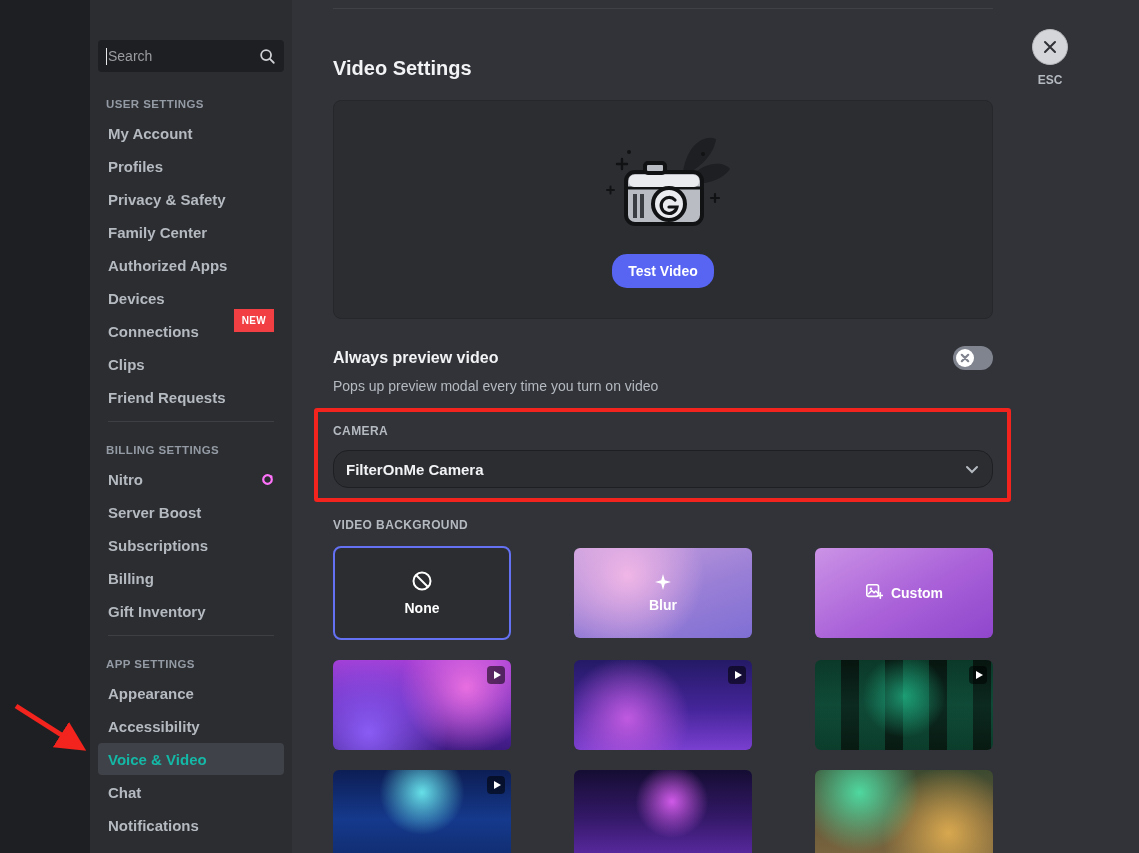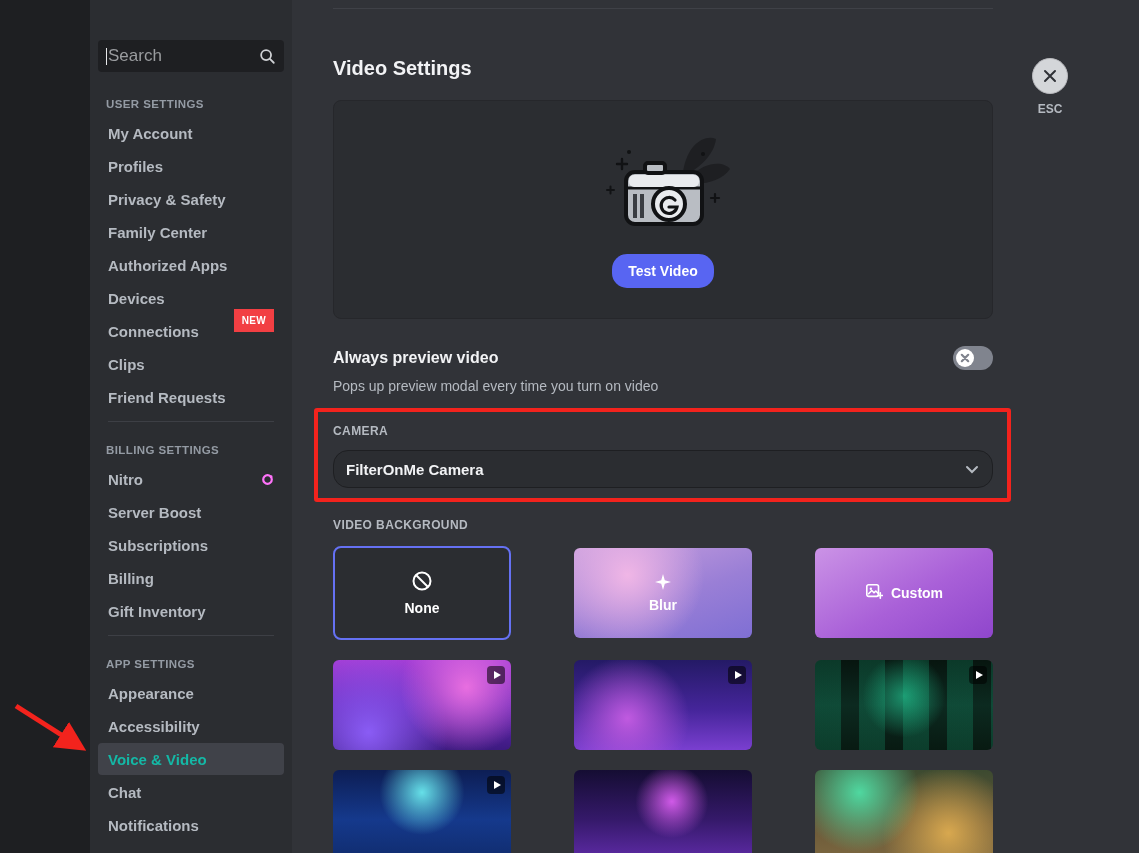--- a/index.html
+++ b/index.html
@@ -12,21 +12,21 @@
   
   .rail { width:90px; background:#1e1f22; flex-shrink:0; }
   .sidebar { width:202px; background:#2b2d31; flex-shrink:0; padding:40px 6px 10px 6px; overflow:hidden; }
   .search-box {
     margin:0 2px 12px 2px; height:32px; background:#1e1f22; border-radius:4px;
     display:flex; align-items:center; padding:0 8px;
   }
   .caret { width:1px; height:17px; background:#e8e9eb; margin-right:1px; flex-shrink:0; }
   .search-box input {
     flex:1; min-width:0; background:transparent; border:none; outline:none;
-    color:#dbdee1; font-size:17px; font-family:inherit;
+    color:#dbdee1; font-size:14px; font-family:inherit;
   }
   .search-box input::placeholder { color:#9a9c9f; }
   .search-icon { flex-shrink:0; display:flex; }
   .section-header {
     padding:14px 10px 6px 10px; font-size:11.5px; font-weight:bold;
     color:#949ba4; letter-spacing:.4px;
   }
   .side-item {
     display:flex; align-items:center; height:32px; margin:1px 2px;
     padding:0 10px; border-radius:4px; color:#b5bac1;
@@ -105,21 +105,21 @@
                           linear-gradient(180deg, #3c4a30 0%, #6a5838 60%, #7c6840 100%); }
   .play-badge {
     position:absolute; top:6px; right:6px; width:18px; height:18px; border-radius:4px;
     background:rgba(0,0,0,.55); display:flex; align-items:center; justify-content:center;
   }
   .play-tri {
     width:0; height:0; margin-left:2px;
     border-left:7px solid #fff; border-top:4.5px solid transparent; border-bottom:4.5px solid transparent;
   }
   
-  .esc-wrap { position:absolute; top:58px; left:736px; width:44px; text-align:center; cursor:pointer; }
+  .esc-wrap { position:absolute; top:29px; left:736px; width:44px; text-align:center; cursor:pointer; }
   .esc-circle {
     width:36px; height:36px; margin:0 auto; border-radius:50%;
     background:#d4d6d9; border:1px solid #b8b9bd;
     display:flex; align-items:center; justify-content:center;
   }
   .esc-label { margin-top:8px; font-size:12px; font-weight:bold; color:#b5bac1; }
   
   .annot-rect {
     position:absolute; left:314px; top:408px; width:697px; height:94px;
     border:4px solid #f3231d; border-radius:3px; z-index:9; pointer-events:none;

